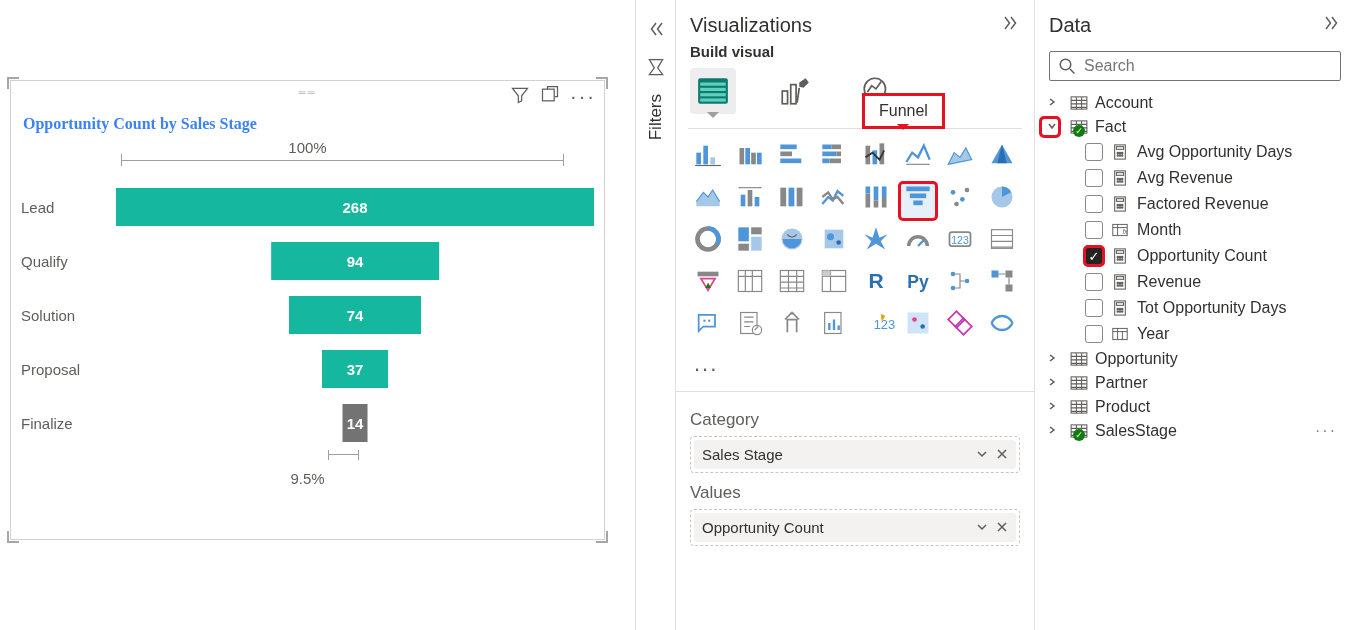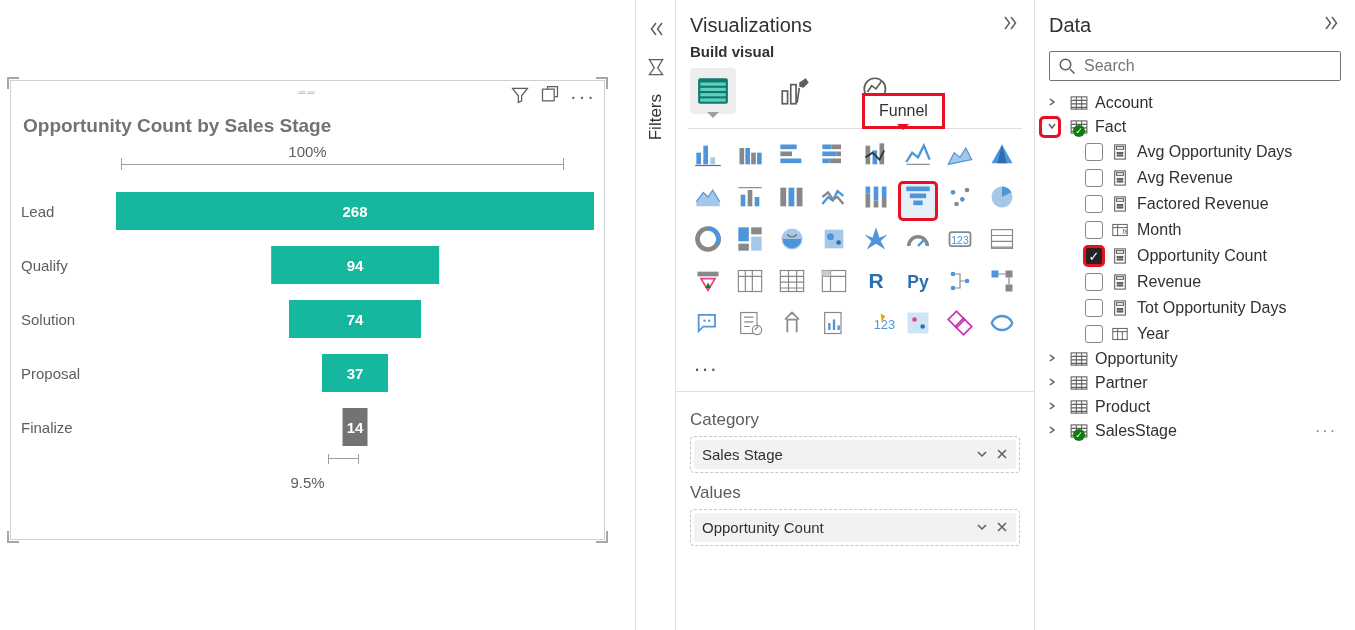--- a/index.html
+++ b/index.html
@@ -45,24 +45,24 @@
   }
   .visual-header span { cursor: pointer; }
   .drag-handle {
     position: absolute;
     top: 6px; left: 50%; transform: translateX(-50%);
     color: #b5b5b5; font-size: 10px; letter-spacing: 2px;
   }
 
   .chart-title {
     font-weight: 700;
-    font-size: 19px;
+    font-size: 16px;
     padding: 34px 12px 6px 12px;
-    font-family:Liberation Sans, sans-serif;
-    color:#737373;
+    font-family:Liberation Serif, serif;
+    color:#3b82f6;
   }
 
   .funnel-plot {
     position: relative;
     height: 370px;
     padding: 0 10px 0 10px;
   }
   .toplabel { text-align: center; font-size: 15px; color: #605e5c; margin-bottom: -2px;}
   .axis-bar {
     position: relative;

